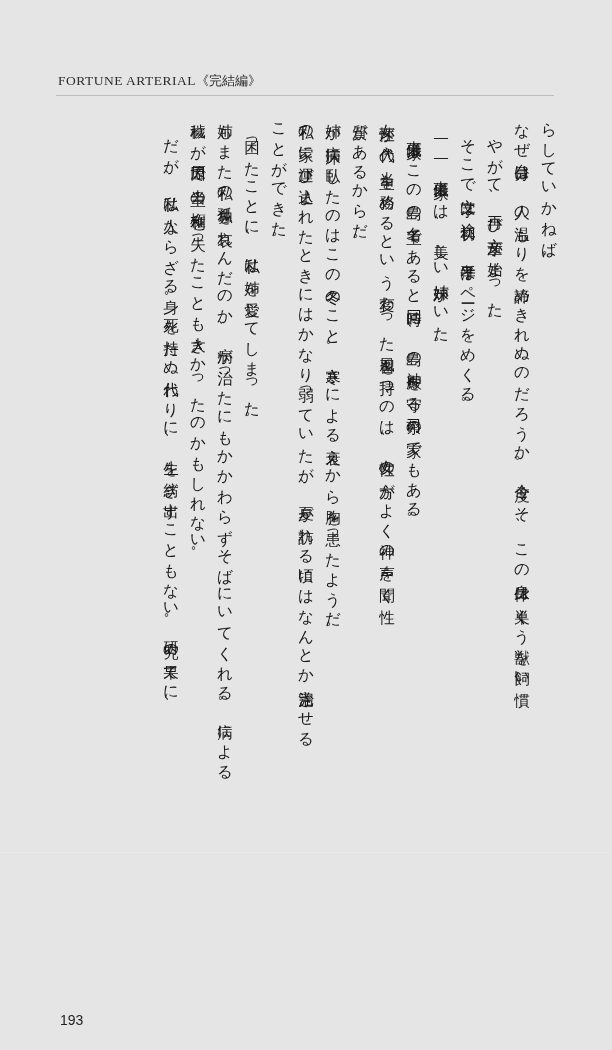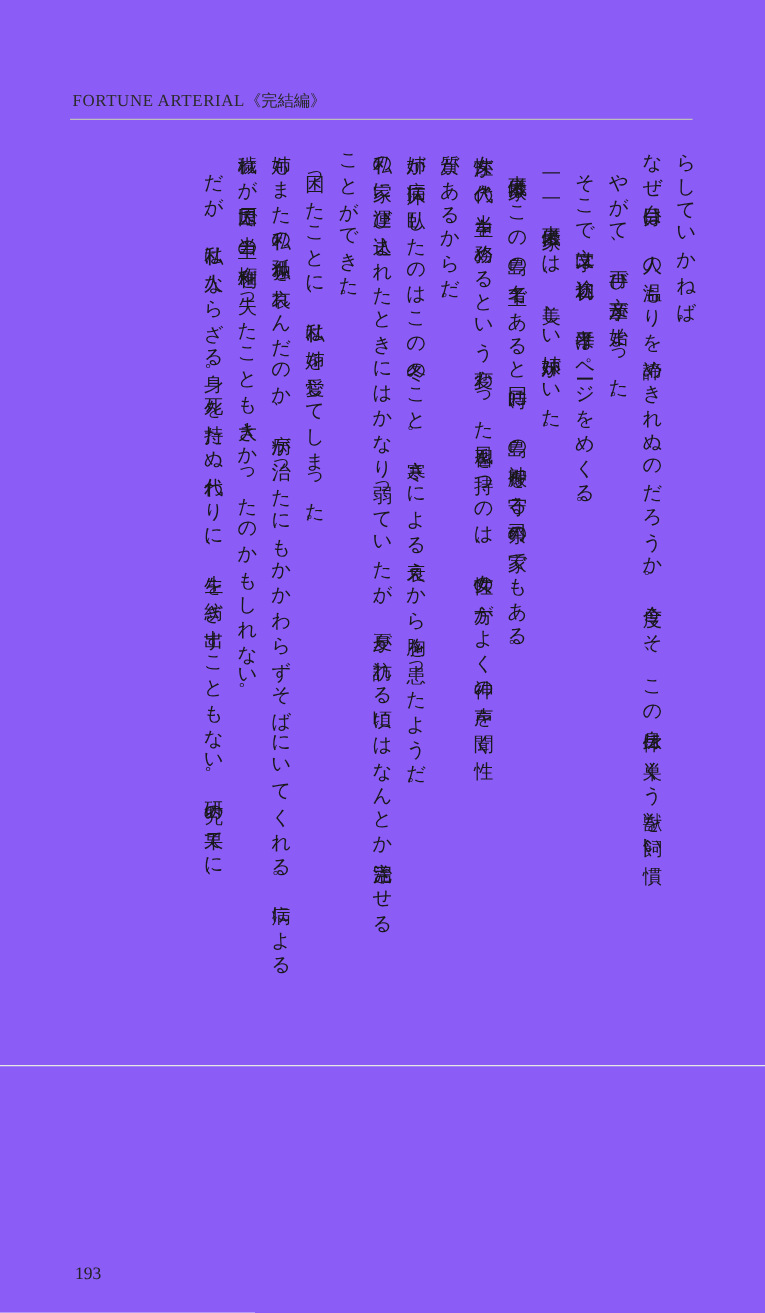--- a/index.html
+++ b/index.html
@@ -12,21 +12,21 @@
     height: 1050px;
     position: relative;
     font-family: "Liberation Serif", "DejaVu Serif", serif;
     color: #1a1a1a;
     overflow: hidden;
   }
 
   .page {
     position: absolute;
     inset: 0;
-    background: #8b5cf6;
+    background: #e5e5e5;
   }
 
   
   .page::after {
     content: "";
     position: absolute;
     left: 0; right: 0;
     top: 852px;
     height: 1px;
     background: #e9e9e6;
@@ -85,21 +85,21 @@
   }
 
   .vline.indent {
     padding-top: 16px;
   }
 
   .page-number {
     position: absolute;
     left: 60px;
     top: 1012px;
-    font-family: Liberation Serif, serif;
+    font-family: Liberation Sans, sans-serif;
     font-size: 14px;
     color: #222;
   }
 </style>
 </head>
 <body>
 
 <div class="page">
 
   <div class="header">

